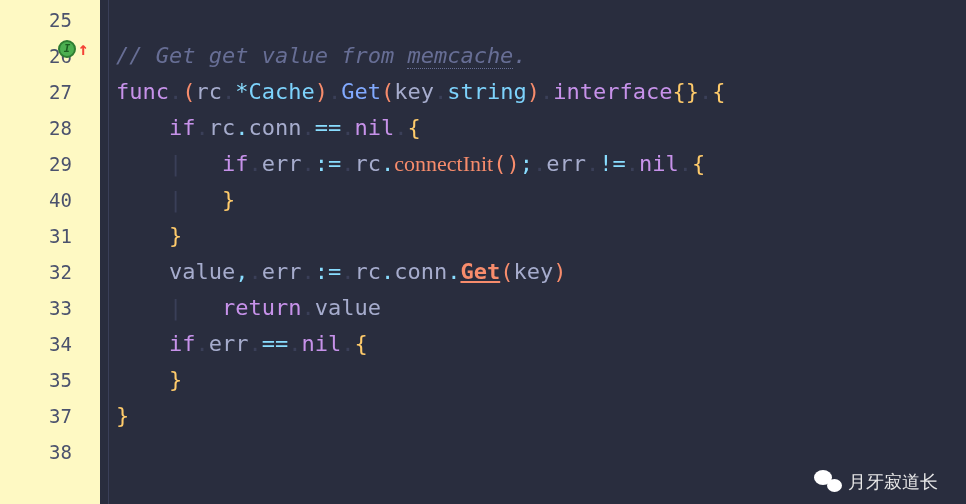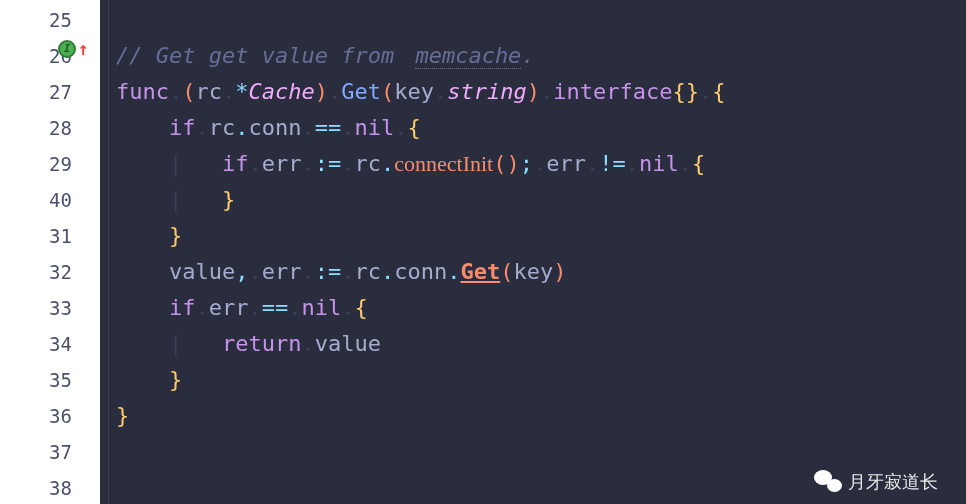--- a/index.html
+++ b/index.html
@@ -11,21 +11,21 @@
   width: 966px;
   height: 504px;
   overflow: hidden;
   position: relative;
 }
 .editor {
   display: flex;
   height: 100%;
 }
 .gutter {
-  background: #ffffff;
+  background: #fef9c3;
   width: 100px;
   flex-shrink: 0;
   padding-top: 2px;
 }
 .line-num {
   color: #4b526d;
   text-align: right;
   padding-right: 28px;
   height: 36px;
   line-height: 36px;
@@ -74,31 +74,31 @@
   background: #3a3f58;
 }
 .line {
   height: 36px;
   line-height: 36px;
   white-space: pre;
   padding-left: 16px;
 }
 .comment { color: #676e95; font-style: italic; }
 .keyword { color: #c792ea; }
-.type { color: #f0abfc; font-style: italic; }
+.type { color: #7dd3fc; }
 .ident { color: #a6accd; }
 .func { color: #82aaff; }
 .method { color: #f78c6c; font-family: Liberation Serif, serif; }
 .method-u { color: #f78c6c; text-decoration: underline; font-weight: bold; }
 .op { color: #89ddff; }
 .paren { color: #f78c6c; }
 .brace { color: #ffcb6b; }
 .dot { color: #89ddff; }
 .ws-dot { color: #3a3f58; }
-.dotted-u { border-bottom: 1px dotted #676e95; margin-left: 8px; }
+.dotted-u { border-bottom: 1px dotted #676e95; }
 .guide { color: #3a3f58; }
 .watermark {
   position: absolute;
   right: 28px;
   bottom: 10px;
   display: flex;
   align-items: center;
   gap: 6px;
   color: #e8e8e8;
   font-size: 18px;
@@ -137,39 +137,38 @@
     <div class="line-num">26</div>
     <div class="line-num">27</div>
     <div class="line-num">28</div>
     <div class="line-num">29</div>
     <div class="line-num">40</div>
     <div class="line-num">31</div>
     <div class="line-num">32</div>
     <div class="line-num">33</div>
     <div class="line-num">34</div>
     <div class="line-num">35</div>
-    <div class="line-num">36</div>
     <div class="line-num">37</div>
     <div class="line-num">38</div>
     <div class="icon-wrap">
       <div class="icon-circle">I</div>
       <span class="arrow-up">↑</span>
     </div>
   </div>
   <div class="code">
     <div class="line"></div>
     <div class="line"><span class="comment"><span>// Get get value from </span><span class="dotted-u">memcache</span><span>.</span></span></div>
     <div class="line"><span class="keyword">func</span><span class="ws-dot">.</span><span class="paren">(</span><span class="ident">rc</span><span class="ws-dot">.</span><span class="op">*</span><span class="type">Cache</span><span class="paren">)</span><span class="ws-dot">.</span><span class="func">Get</span><span class="paren">(</span><span class="ident">key</span><span class="ws-dot">.</span><span class="type">string</span><span class="paren">)</span><span class="ws-dot">.</span><span class="keyword">interface</span><span class="brace">{</span><span class="brace">}</span><span class="ws-dot">.</span><span class="brace">{</span></div>
     <div class="line">    <span class="keyword">if</span><span class="ws-dot">.</span><span class="ident">rc</span><span class="dot">.</span><span class="ident">conn</span><span class="ws-dot">.</span><span class="op">==</span><span class="ws-dot">.</span><span class="keyword">nil</span><span class="ws-dot">.</span><span class="brace">{</span></div>
     <div class="line">    <span class="guide">|</span>   <span class="keyword">if</span><span class="ws-dot">.</span><span class="ident">err</span><span class="ws-dot">.</span><span class="op">:=</span><span class="ws-dot">.</span><span class="ident">rc</span><span class="dot">.</span><span class="method">connectInit</span><span class="paren">(</span><span class="paren">)</span><span class="op">;</span><span class="ws-dot">.</span><span class="ident">err</span><span class="ws-dot">.</span><span class="op">!=</span><span class="ws-dot">.</span><span class="keyword">nil</span><span class="ws-dot">.</span><span class="brace">{</span></div>
     <div class="line">    <span class="guide">|</span>   <span class="brace">}</span></div>
     <div class="line">    <span class="brace">}</span></div>
     <div class="line">    <span class="ident">value</span><span class="op">,</span><span class="ws-dot">.</span><span class="ident">err</span><span class="ws-dot">.</span><span class="op">:=</span><span class="ws-dot">.</span><span class="ident">rc</span><span class="dot">.</span><span class="ident">conn</span><span class="dot">.</span><span class="method-u">Get</span><span class="paren">(</span><span class="ident">key</span><span class="paren">)</span></div>
+    <div class="line">    <span class="guide">|</span>   <span class="keyword">return</span><span class="ws-dot">.</span><span class="ident">value</span></div>
     <div class="line">    <span class="keyword">if</span><span class="ws-dot">.</span><span class="ident">err</span><span class="ws-dot">.</span><span class="op">==</span><span class="ws-dot">.</span><span class="keyword">nil</span><span class="ws-dot">.</span><span class="brace">{</span></div>
-    <div class="line">    <span class="guide">|</span>   <span class="keyword">return</span><span class="ws-dot">.</span><span class="ident">value</span></div>
     <div class="line">    <span class="brace">}</span></div>
     <div class="line"><span class="brace">}</span></div>
   </div>
 </div>
 
 <div class="watermark">
   <div class="wechat-icon">
     <div class="bubble1"></div>
     <div class="bubble2"></div>
   </div>

